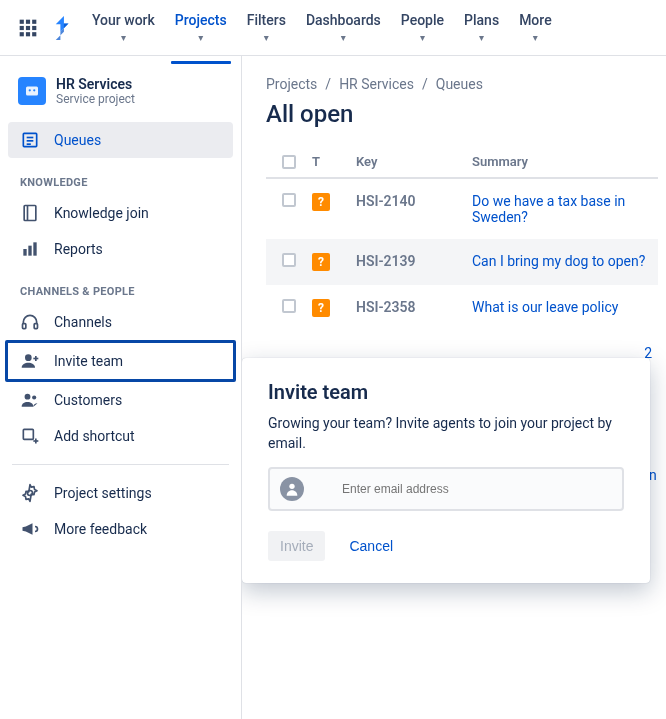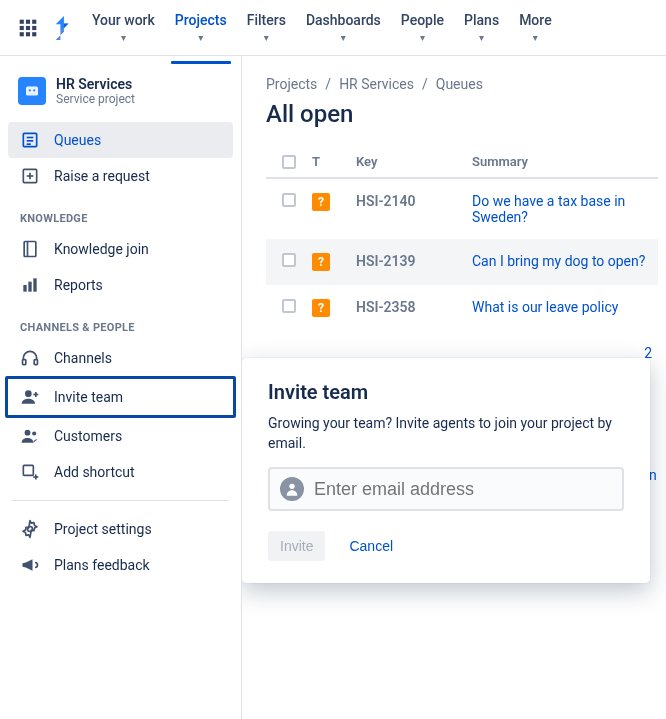--- a/index.html
+++ b/index.html
@@ -55,21 +55,21 @@
 .type-badge { width: 18px; height: 18px; background: #FF8B00; color: #fff; border-radius: 2px; display: flex; align-items: center; justify-content: center; font-size: 12px; font-weight: 700; }
 .key-text { font-weight: 600; color: #6B778C; }
 .summary-link { color: #0052CC; cursor: pointer; }
 
 
 .modal { position: absolute; top: 302px; left: 0px; width: 408px; background: #fff; border-radius: 4px; box-shadow: 0 8px 24px rgba(9,30,66,0.25), 0 0 1px rgba(9,30,66,0.3); padding: 22px 26px; z-index: 100; }
 .modal-title { font-size: 20px; font-weight: 600; margin-bottom: 10px; }
 .modal-desc { font-size: 14px; color: #172B4D; margin-bottom: 14px; line-height: 1.4; }
 .modal-input-wrap { display: flex; align-items: center; gap: 10px; border: 2px solid #dfe1e6; background: #fafbfc; border-radius: 4px; padding: 8px 10px; margin-bottom: 20px; }
 .modal-input-wrap .person-icon { width: 24px; height: 24px; border-radius: 50%; background: #8993a4; display: flex; align-items: center; justify-content: center; }
-.modal-input { border: none; background: transparent; outline: none; font-size: 18px; color: #7a869a; flex: 1; }
+.modal-input { border: none; background: transparent; outline: none; font-size: 12px; color: #7a869a; flex: 1; margin-left: 28px; }
 .modal-actions { display: flex; gap: 12px; align-items: center; }
 .btn { padding: 7px 12px; border-radius: 3px; font-size: 14px; font-weight: 500; cursor: pointer; border: none; }
 .btn-disabled { background: #f1f2f4; color: #a5adba; cursor: not-allowed; }
 .btn-link { background: transparent; color: #0052CC; }
 
 svg { display: block; }
 </style>
 </head>
 <body>
 
@@ -144,30 +144,20 @@
       <span class="icon">
           <svg width="20" height="20" viewBox="0 0 24 24" fill="none" stroke="currentColor" stroke-width="2">
             <rect x="4" y="4" width="16" height="16" rx="1"></rect>
             <line x1="8" y1="9" x2="16" y2="9"></line>
             <line x1="8" y1="13" x2="16" y2="13"></line>
             <line x1="8" y1="17" x2="13" y2="17"></line>
           </svg>
         </span>
       <span>Queues</span>
     </div>
-    <div class="sidebar-item">
-      <span class="icon">
-          <svg width="20" height="20" viewBox="0 0 24 24" fill="none" stroke="currentColor" stroke-width="2">
-            <rect x="4" y="4" width="16" height="16" rx="1"></rect>
-            <line x1="12" y1="8" x2="12" y2="16"></line>
-            <line x1="8" y1="12" x2="16" y2="12"></line>
-          </svg>
-        </span>
-      <span>Raise a request</span>
-    </div>
 
     <div class="section-label">KNOWLEDGE</div>
     <div class="sidebar-item">
       <span class="icon">
           <svg width="20" height="20" viewBox="0 0 24 24" fill="none" stroke="currentColor" stroke-width="2">
             <rect x="5" y="3" width="14" height="18" rx="1"></rect>
             <line x1="9" y1="3" x2="9" y2="21"></line>
           </svg>
         </span>
       <span>Knowledge join</span>
@@ -239,21 +229,21 @@
         </span>
       <span>Project settings</span>
     </div>
     <div class="sidebar-item">
       <span class="icon">
           <svg width="20" height="20" viewBox="0 0 24 24" fill="currentColor">
             <path d="M3 10v4l4 1 8 4V5l-8 4z"></path>
             <path d="M18 9a3 3 0 010 6" fill="none" stroke="currentColor" stroke-width="2"></path>
           </svg>
         </span>
-      <span>Plans feedback</span>
+      <span>More feedback</span>
     </div>
   </div>
 
   <div class="main">
     <div class="breadcrumb">
       <a>Projects</a>
         <span>/</span>
       <a>HR Services</a>
         <span>/</span>
       <a>Queues</a>

